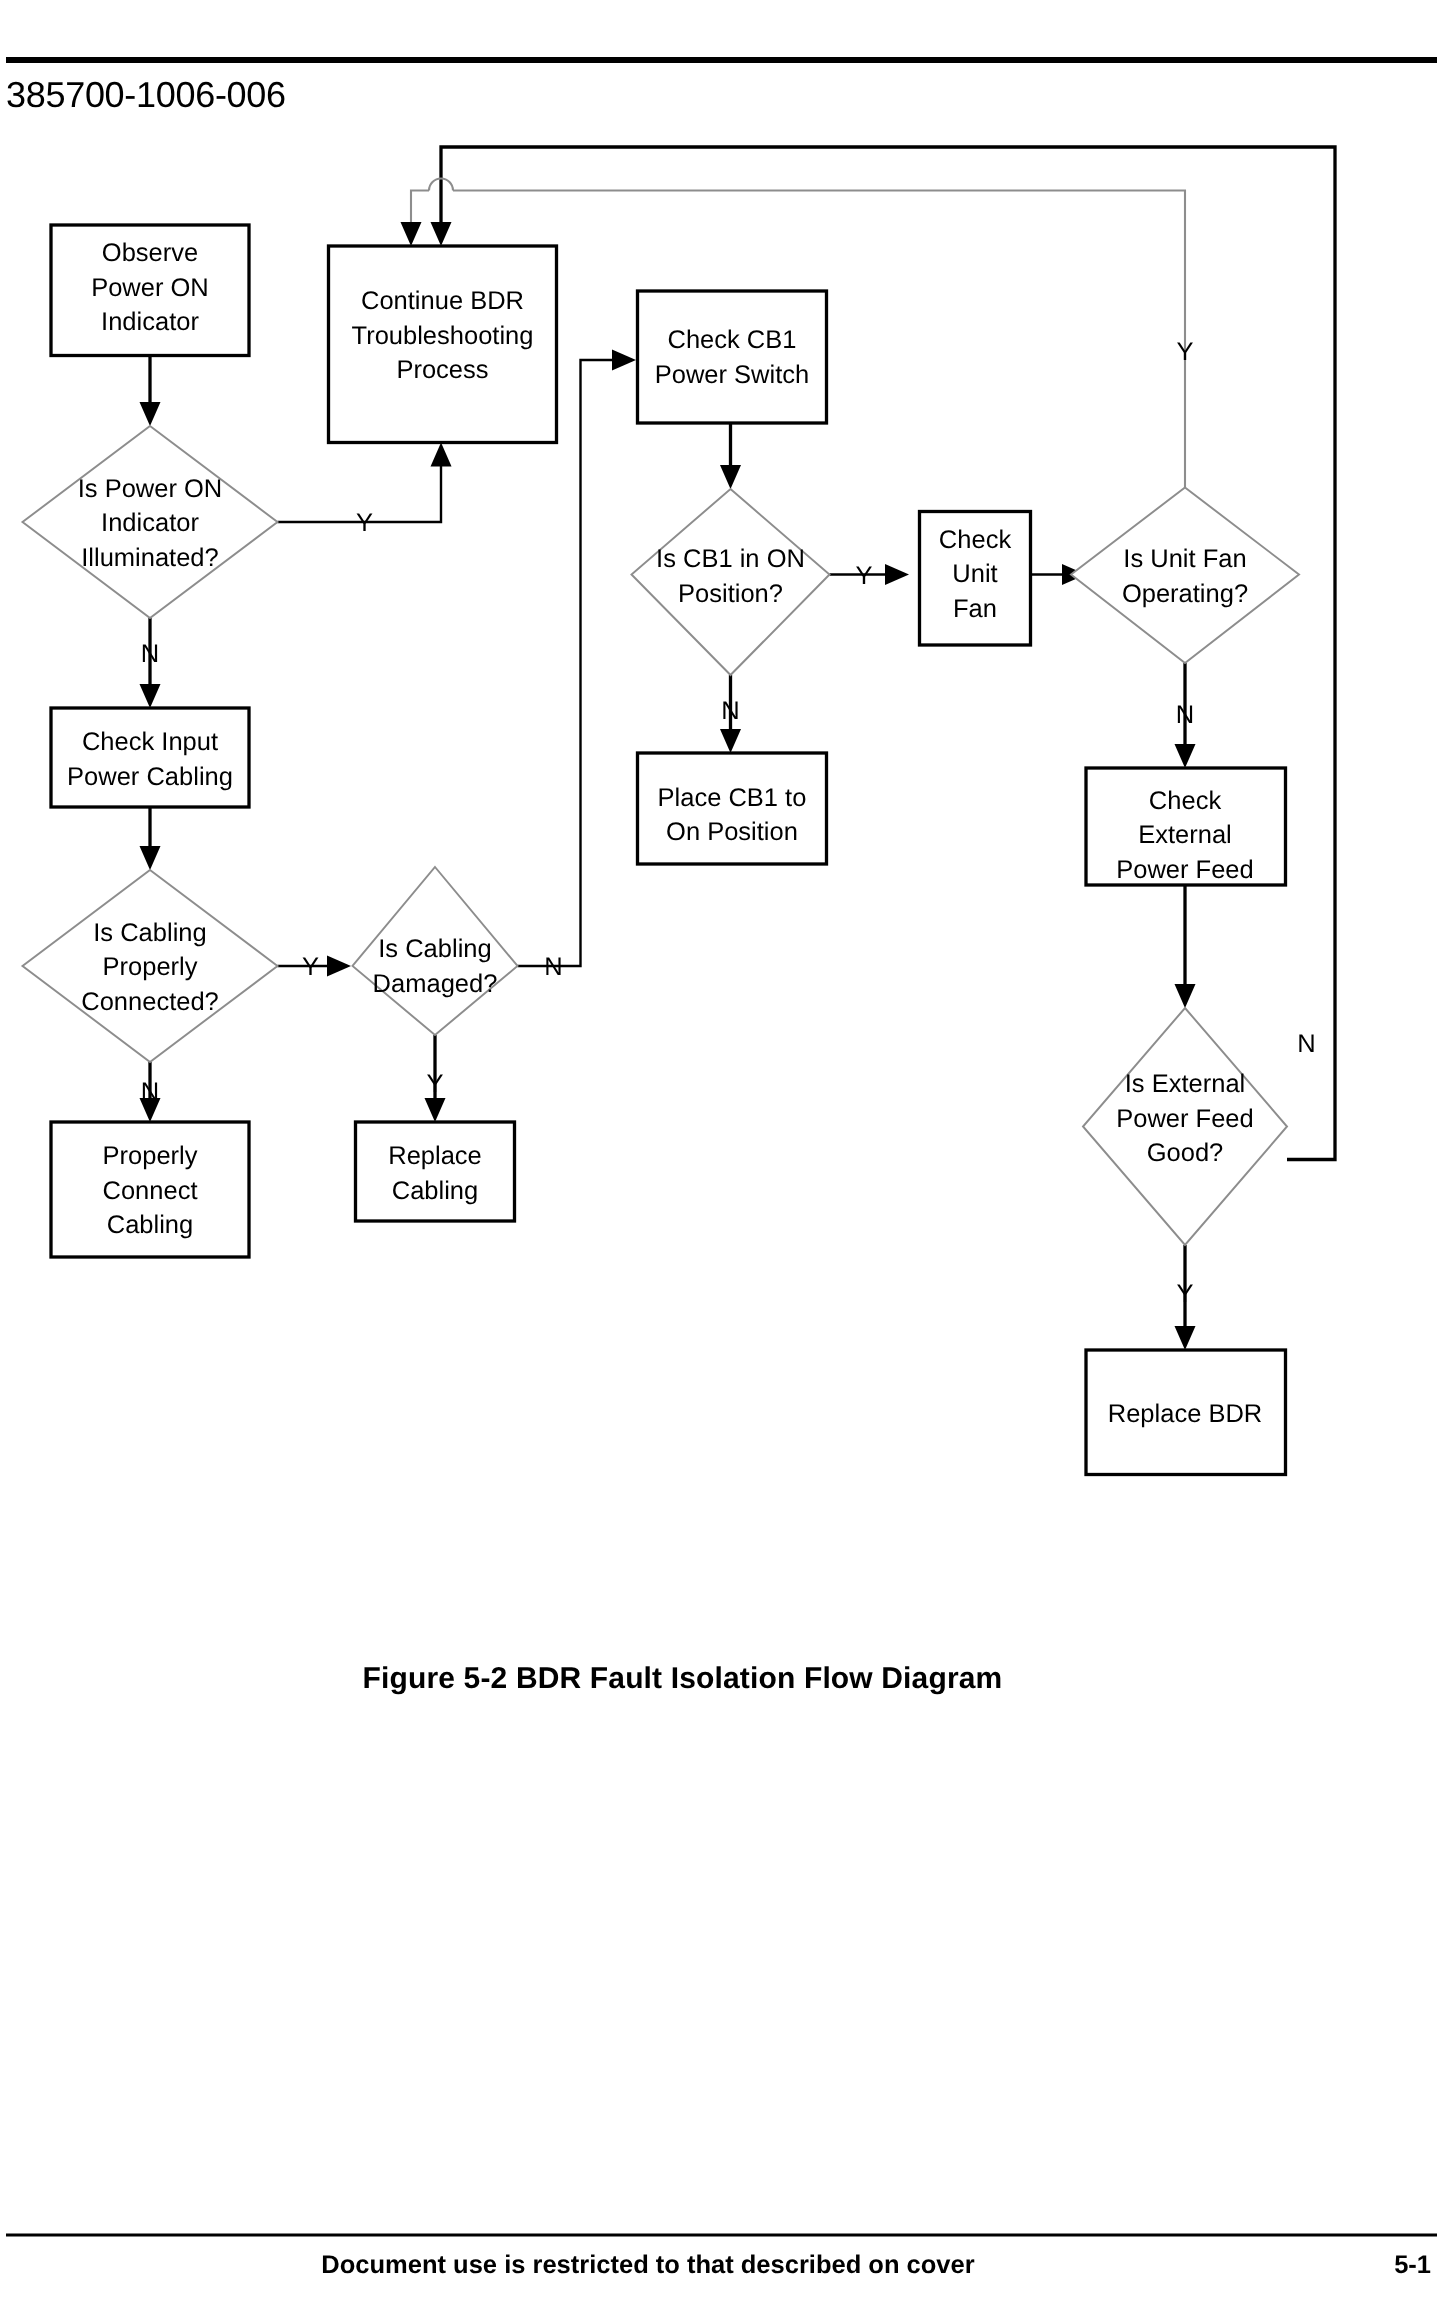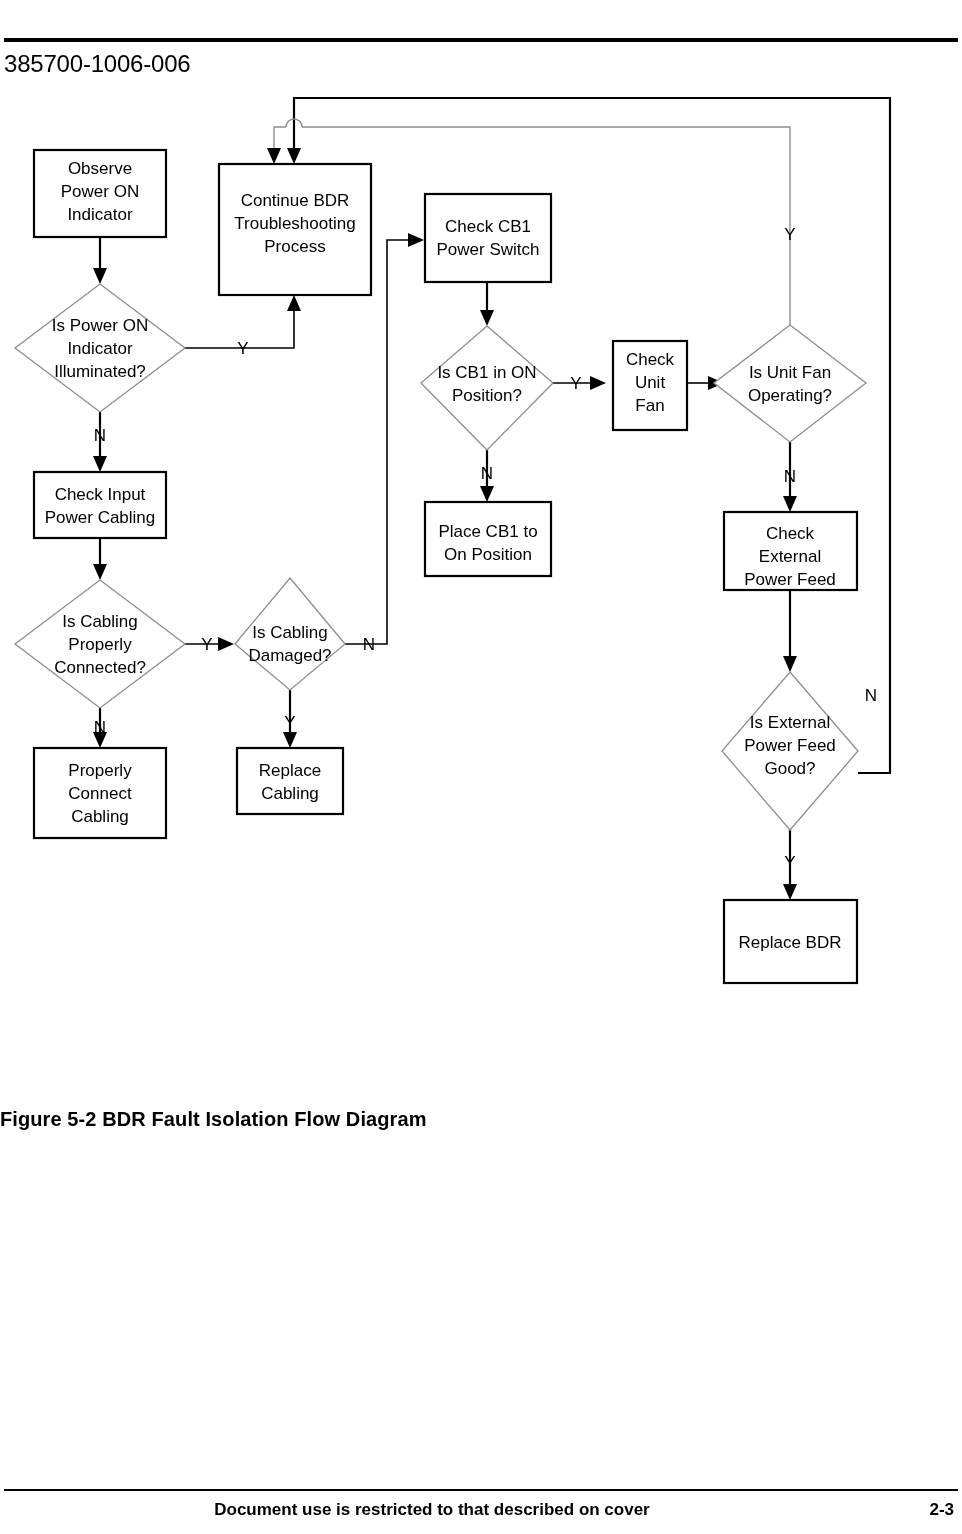--- a/index.html
+++ b/index.html
@@ -77,21 +77,21 @@
     top: 1500px;
     font-size: 17px;
     font-weight: bold;
   }
   
   .figure-caption {
     position: absolute;
     left: 0;
     top: 1108px;
     width: 910px;
-    text-align: left;
+    text-align: center;
     font-size: 20px;
     font-weight: bold;
     letter-spacing: 0.1px;
   }
   
   .flow-svg {
     position: absolute;
     left: 0;
     top: 60px;
   }
@@ -354,15 +354,15 @@
     <text class="edge-label" x="790" y="422" text-anchor="middle">N</text>
     <text class="edge-label" x="790" y="808" text-anchor="middle">Y</text>
     <text class="edge-label" x="871" y="641" text-anchor="middle">N</text>
 
   </svg>
 
   <div class="figure-caption">Figure 5-2  BDR Fault Isolation Flow Diagram</div>
 
   <div class="footer-rule"></div>
   <div class="footer-text">Document use is restricted to that described on cover</div>
-  <div class="footer-page">2-3</div>
+  <div class="footer-page">5-1</div>
 
 </div>
 
 </body></html>

